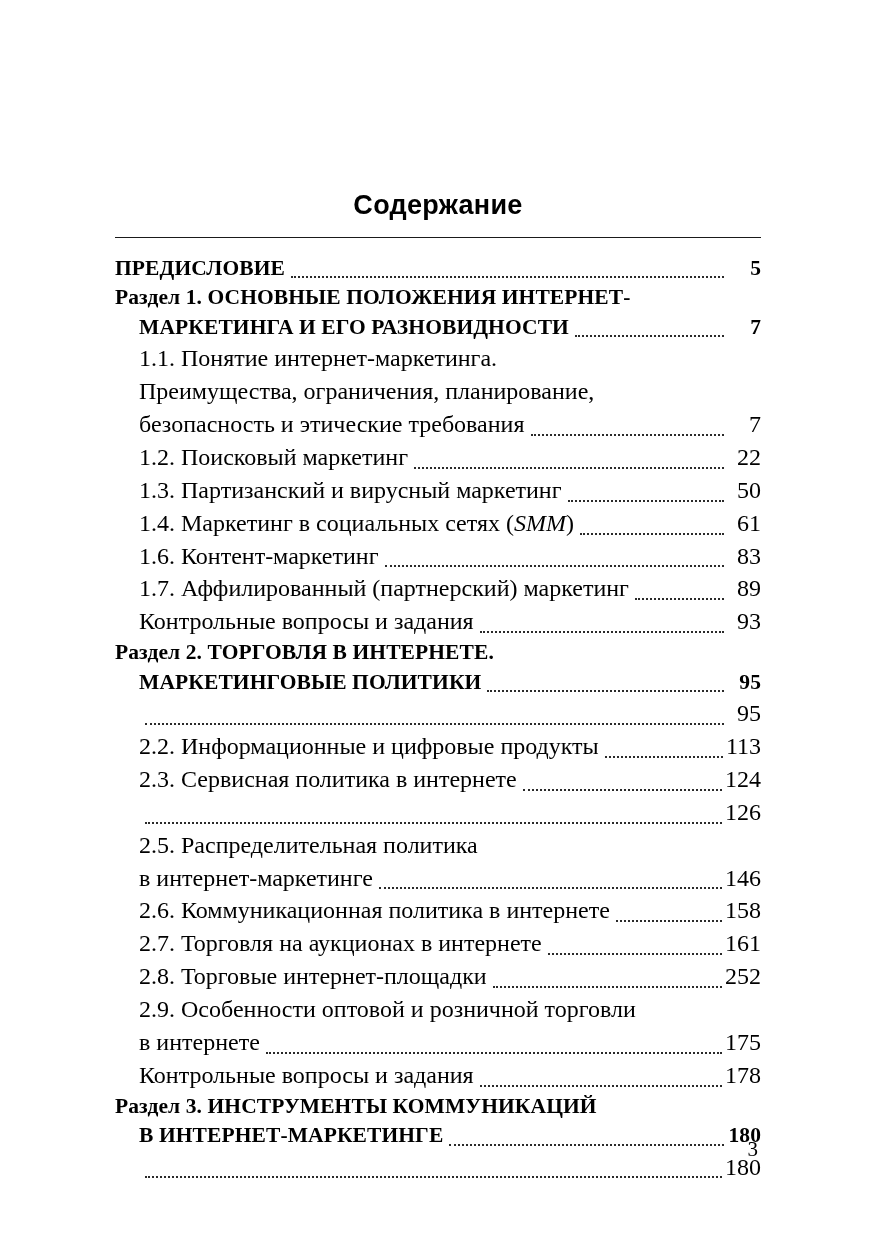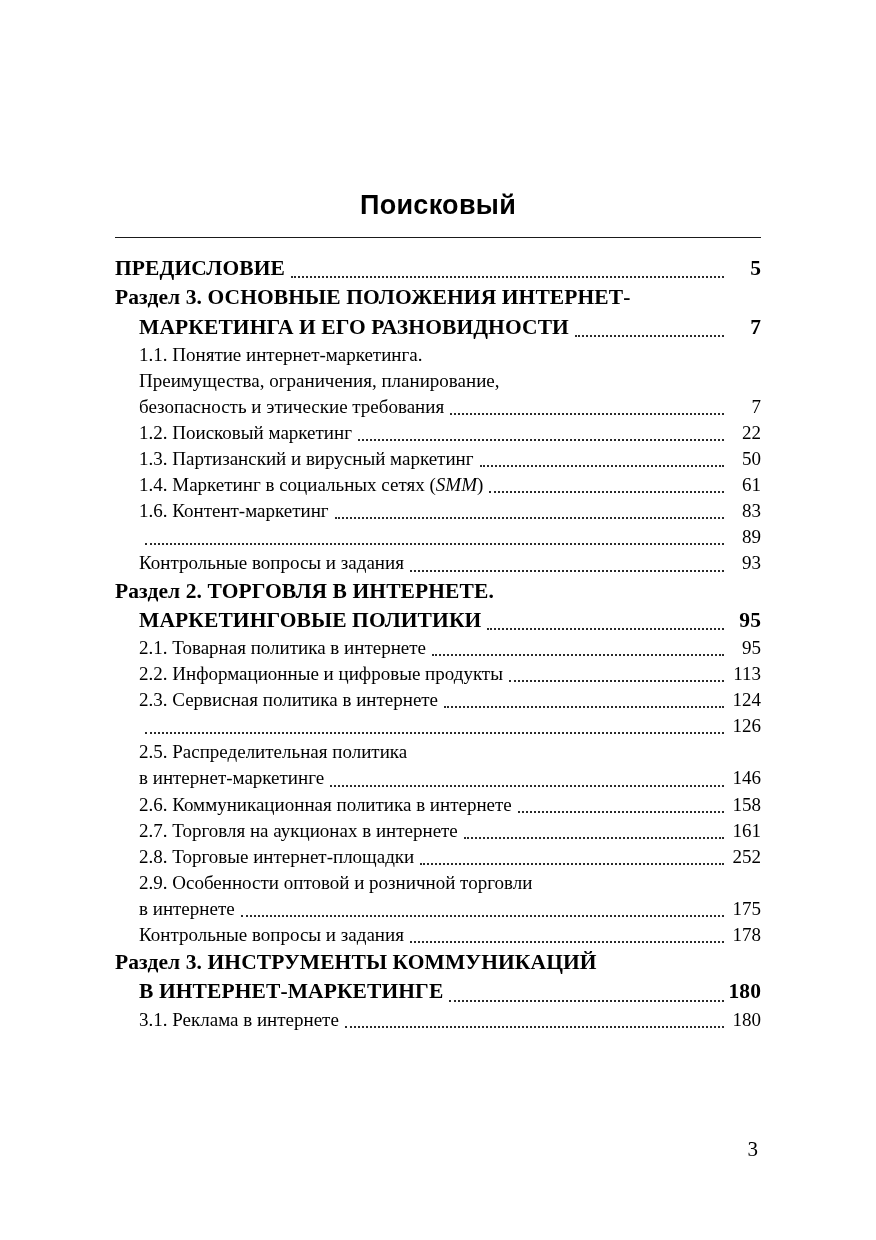--- a/index.html
+++ b/index.html
@@ -35,21 +35,21 @@
     margin: 0 0 16px 0;
   }
   .toc-list {
     margin: 0;
     padding: 0;
     list-style: none;
   }
   .entry {
     display: flex;
     align-items: flex-end;
-    font-size: 19px;
+    font-size: 24px;
     line-height: 1.37;
     margin: 0;
     padding: 0;
   }
   .entry .label {
     white-space: pre-wrap;
   }
   .entry .dots {
     flex: 1 1 auto;
     min-width: 10px;
@@ -84,31 +84,31 @@
     right: 118px;
     bottom: 78px;
     font-size: 21px;
   }
 </style>
 </head>
 <body>
 
 <div class="page">
 
-  <h1 class="toc-title">Поисковый</h1>
+  <h1 class="toc-title">Содержание</h1>
   <hr class="rule">
 
   <div class="toc-list" id="toc-list">
       <div class="entry lvl-section indent-0">
         <span class="label">ПРЕДИСЛОВИЕ</span>
         <span class="dots"></span>
         <span class="page-num">5</span>
       </div>
       <div class="entry lvl-section indent-0 no-dots">
-        <span class="label">Раздел 3. ОСНОВНЫЕ ПОЛОЖЕНИЯ ИНТЕРНЕТ-</span>
+        <span class="label">Раздел 1. ОСНОВНЫЕ ПОЛОЖЕНИЯ ИНТЕРНЕТ-</span>
         <span class="dots"></span>
         <span class="page-num"></span>
       </div>
       <div class="entry lvl-section indent-1">
         <span class="label">МАРКЕТИНГА И ЕГО РАЗНОВИДНОСТИ</span>
         <span class="dots"></span>
         <span class="page-num">7</span>
       </div>
       <div class="entry indent-1 no-dots">
         <span class="label">1.1. Понятие интернет-маркетинга.</span>
@@ -139,40 +139,40 @@
         <span class="label">1.4. Маркетинг в социальных сетях (<span class="italic">SMM</span>)</span>
         <span class="dots"></span>
         <span class="page-num">61</span>
       </div>
       <div class="entry indent-1">
         <span class="label">1.6. Контент-маркетинг</span>
         <span class="dots"></span>
         <span class="page-num">83</span>
       </div>
       <div class="entry indent-1">
+        <span class="label">1.7. Аффилированный (партнерский) маркетинг</span>
         <span class="dots"></span>
         <span class="page-num">89</span>
       </div>
       <div class="entry indent-1">
         <span class="label">Контрольные вопросы и задания</span>
         <span class="dots"></span>
         <span class="page-num">93</span>
       </div>
       <div class="entry lvl-section indent-0 no-dots">
         <span class="label">Раздел 2. ТОРГОВЛЯ В ИНТЕРНЕТЕ.</span>
         <span class="dots"></span>
         <span class="page-num"></span>
       </div>
       <div class="entry lvl-section indent-1">
         <span class="label">МАРКЕТИНГОВЫЕ ПОЛИТИКИ</span>
         <span class="dots"></span>
         <span class="page-num">95</span>
       </div>
       <div class="entry indent-1">
-        <span class="label">2.1. Товарная политика в интернете</span>
         <span class="dots"></span>
         <span class="page-num">95</span>
       </div>
       <div class="entry indent-1">
         <span class="label">2.2. Информационные и цифровые продукты</span>
         <span class="dots"></span>
         <span class="page-num">113</span>
       </div>
       <div class="entry indent-1">
         <span class="label">2.3. Сервисная политика в интернете</span>
@@ -227,21 +227,20 @@
         <span class="label">Раздел 3. ИНСТРУМЕНТЫ КОММУНИКАЦИЙ</span>
         <span class="dots"></span>
         <span class="page-num"></span>
       </div>
       <div class="entry lvl-section indent-1">
         <span class="label">В ИНТЕРНЕТ-МАРКЕТИНГЕ</span>
         <span class="dots"></span>
         <span class="page-num">180</span>
       </div>
       <div class="entry indent-1">
-        <span class="label">3.1. Реклама в интернете</span>
         <span class="dots"></span>
         <span class="page-num">180</span>
       </div>
     </div>
 
   <div class="folio">3</div>
 
 </div>
 
 </body></html>

